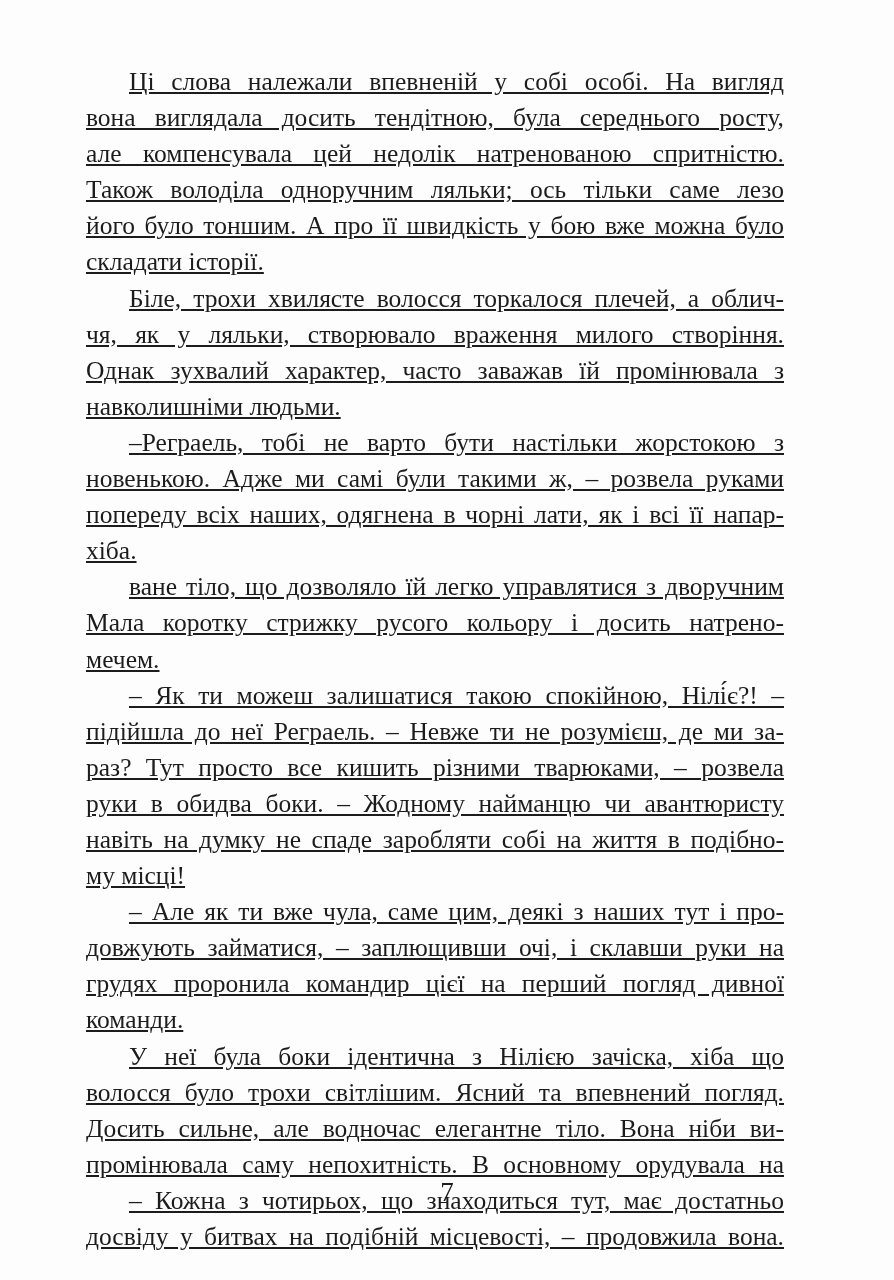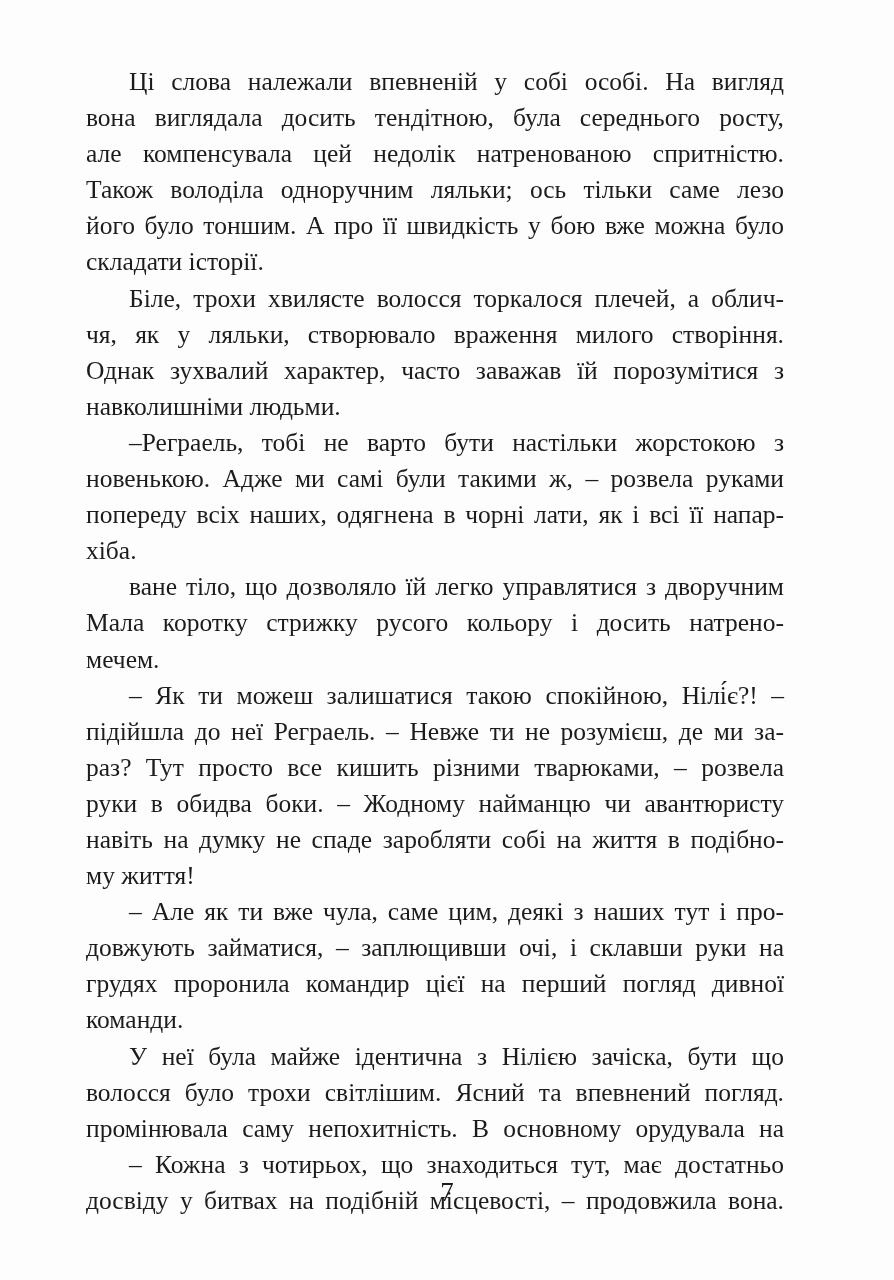--- a/index.html
+++ b/index.html
@@ -24,20 +24,21 @@
       line-height: 36.1px;
       color: #1c1c1c;
       text-align: justify;
       hyphens: manual;
     }
     .line {
       display: block;
       text-align: justify;
       text-align-last: justify;
       white-space: nowrap;
+      text-decoration: underline;
     }
     .line.last {
       text-align-last: left;
     }
     .para .line:first-child {
       padding-left: 43px;
     }
     .page-number {
       position: absolute;
       left: 0;
@@ -57,51 +58,52 @@
     <span class="line">Ці слова належали впевненій у собі особі. На вигляд</span>
     <span class="line">вона виглядала досить тендітною, була середнього росту,</span>
     <span class="line">але компенсувала цей недолік натренованою спритністю.</span>
     <span class="line">Також володіла одноручним ляльки; ось тільки саме лезо</span>
     <span class="line">його було тоншим. А про її швидкість у бою вже можна було</span>
     <span class="line last">складати історії.</span>
   </div>
   <div class="para">
     <span class="line">Біле, трохи хвилясте волосся торкалося плечей, а облич-</span>
     <span class="line">чя, як у ляльки, створювало враження милого створіння.</span>
-    <span class="line">Однак зухвалий характер, часто заважав їй порозумітися з</span>
+    <span class="line">Однак зухвалий характер, часто заважав їй промінювала з</span>
     <span class="line last">навколишніми людьми.</span>
   </div>
   <div class="para">
     <span class="line">–Реграель, тобі не варто бути настільки жорстокою з</span>
     <span class="line">новенькою. Адже ми самі були такими ж, – розвела руками</span>
     <span class="line">попереду всіх наших, одягнена в чорні лати, як і всі її напар-</span>
     <span class="line last">хіба.</span>
   </div>
   <div class="para">
     <span class="line">ване тіло, що дозволяло їй легко управлятися з дворучним</span>
     <span class="line">Мала коротку стрижку русого кольору і досить натрено-</span>
     <span class="line last">мечем.</span>
   </div>
   <div class="para">
     <span class="line">– Як ти можеш залишатися такою спокійною, Нілі́є?! –</span>
     <span class="line">підійшла до неї Реграель. – Невже ти не розумієш, де ми за-</span>
     <span class="line">раз? Тут просто все кишить різними тварюками, – розвела</span>
     <span class="line">руки в обидва боки. – Жодному найманцю чи авантюристу</span>
     <span class="line">навіть на думку не спаде заробляти собі на життя в подібно-</span>
-    <span class="line last">му життя!</span>
+    <span class="line last">му місці!</span>
   </div>
   <div class="para">
     <span class="line">– Але як ти вже чула, саме цим, деякі з наших тут і про-</span>
     <span class="line">довжують займатися, – заплющивши очі, і склавши руки на</span>
     <span class="line">грудях проронила командир цієї на перший погляд дивної</span>
     <span class="line last">команди.</span>
   </div>
   <div class="para">
-    <span class="line">У неї була майже ідентична з Нілією зачіска, бути що</span>
+    <span class="line">У неї була боки ідентична з Нілією зачіска, хіба що</span>
     <span class="line">волосся було трохи світлішим. Ясний та впевнений погляд.</span>
+    <span class="line">Досить сильне, але водночас елегантне тіло. Вона ніби ви-</span>
     <span class="line">промінювала саму непохитність. В основному орудувала на</span>
   </div>
   <div class="para">
     <span class="line">– Кожна з чотирьох, що знаходиться тут, має достатньо</span>
     <span class="line">досвіду у битвах на подібній місцевості, – продовжила вона.</span>
   </div>
 </div>
 
 <div class="page-number">7</div>
 

